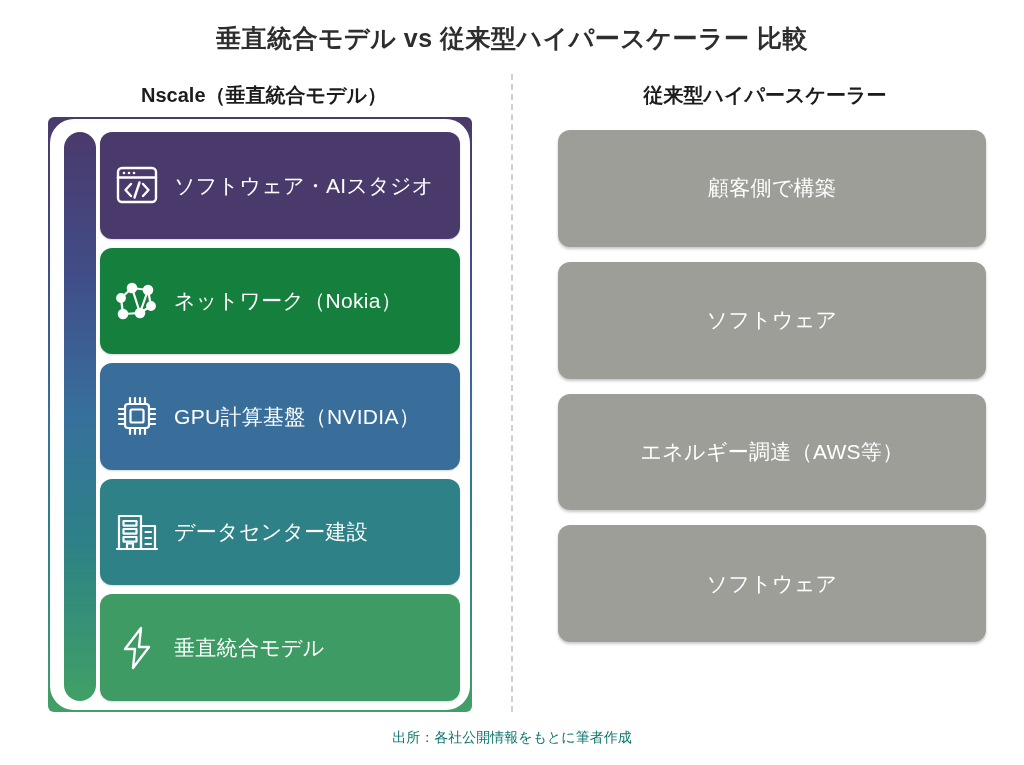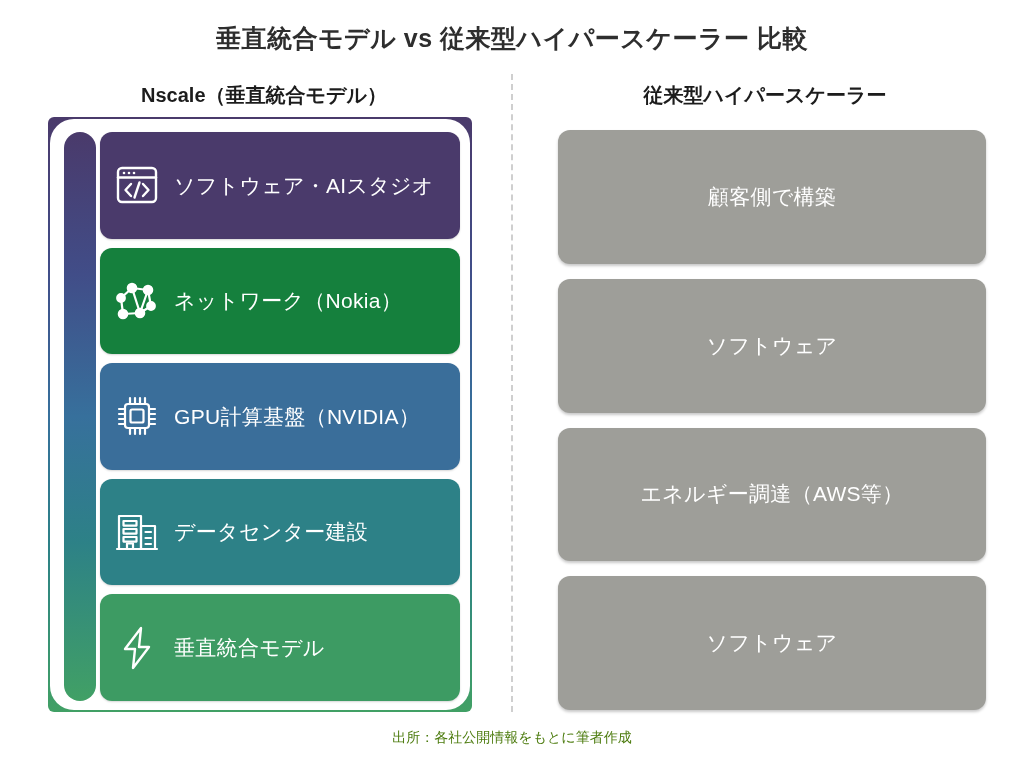--- a/index.html
+++ b/index.html
@@ -121,21 +121,21 @@
     letter-spacing: 0.3px;
     line-height: 1.2;
   }
 
   
   .right-stack {
     position: absolute;
     left: 558px;
     top: 130px;
     width: 428px;
-    height: 580px;
+    height: 512px;
     display: flex;
     flex-direction: column;
     gap: 15px;
   }
   .gcard {
     flex: 1;
     border-radius: 12px;
     background: #9e9e99;
     display: flex;
     align-items: center;
@@ -150,21 +150,21 @@
   }
 
   
   .footer {
     position: absolute;
     top: 729px;
     left: 0;
     width: 1024px;
     text-align: center;
     font-size: 14px;
-    color: #4d7c0f;
+    color: #0f766e;
   }
 </style>
 </head>
 <body>
 
 <div class="title">垂直統合モデル vs 従来型ハイパースケーラー 比較</div>
 
 <div class="col-head left">Nscale（垂直統合モデル）</div>
 <div class="col-head right">従来型ハイパースケーラー</div>
 

